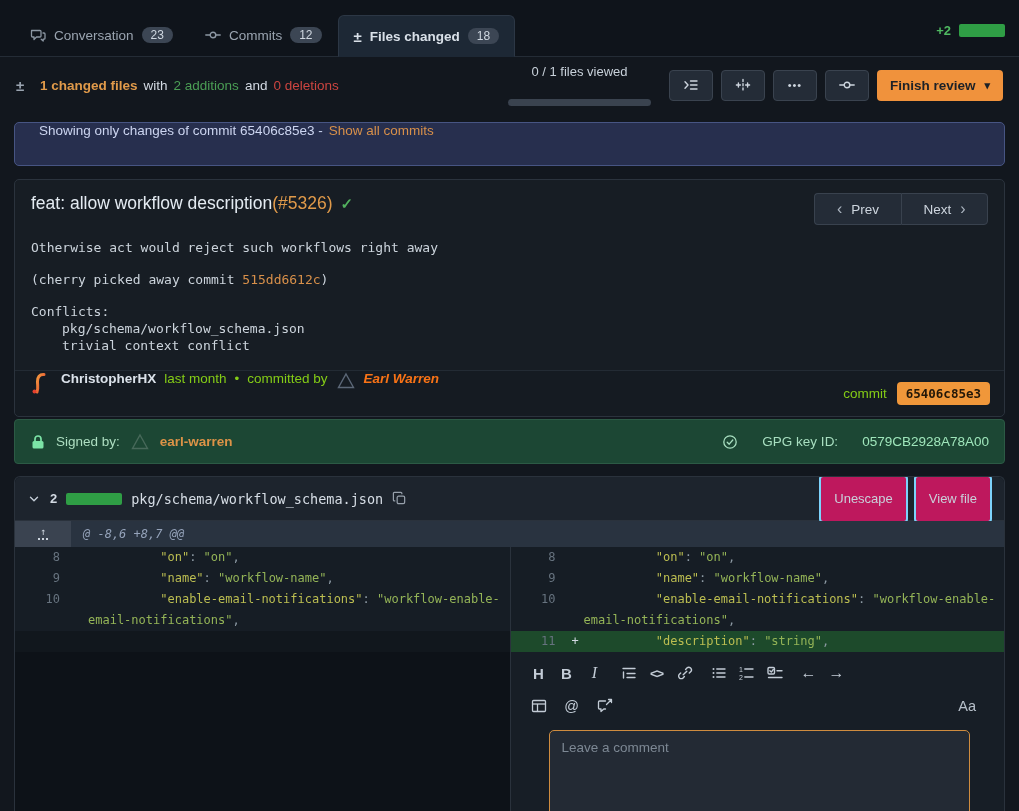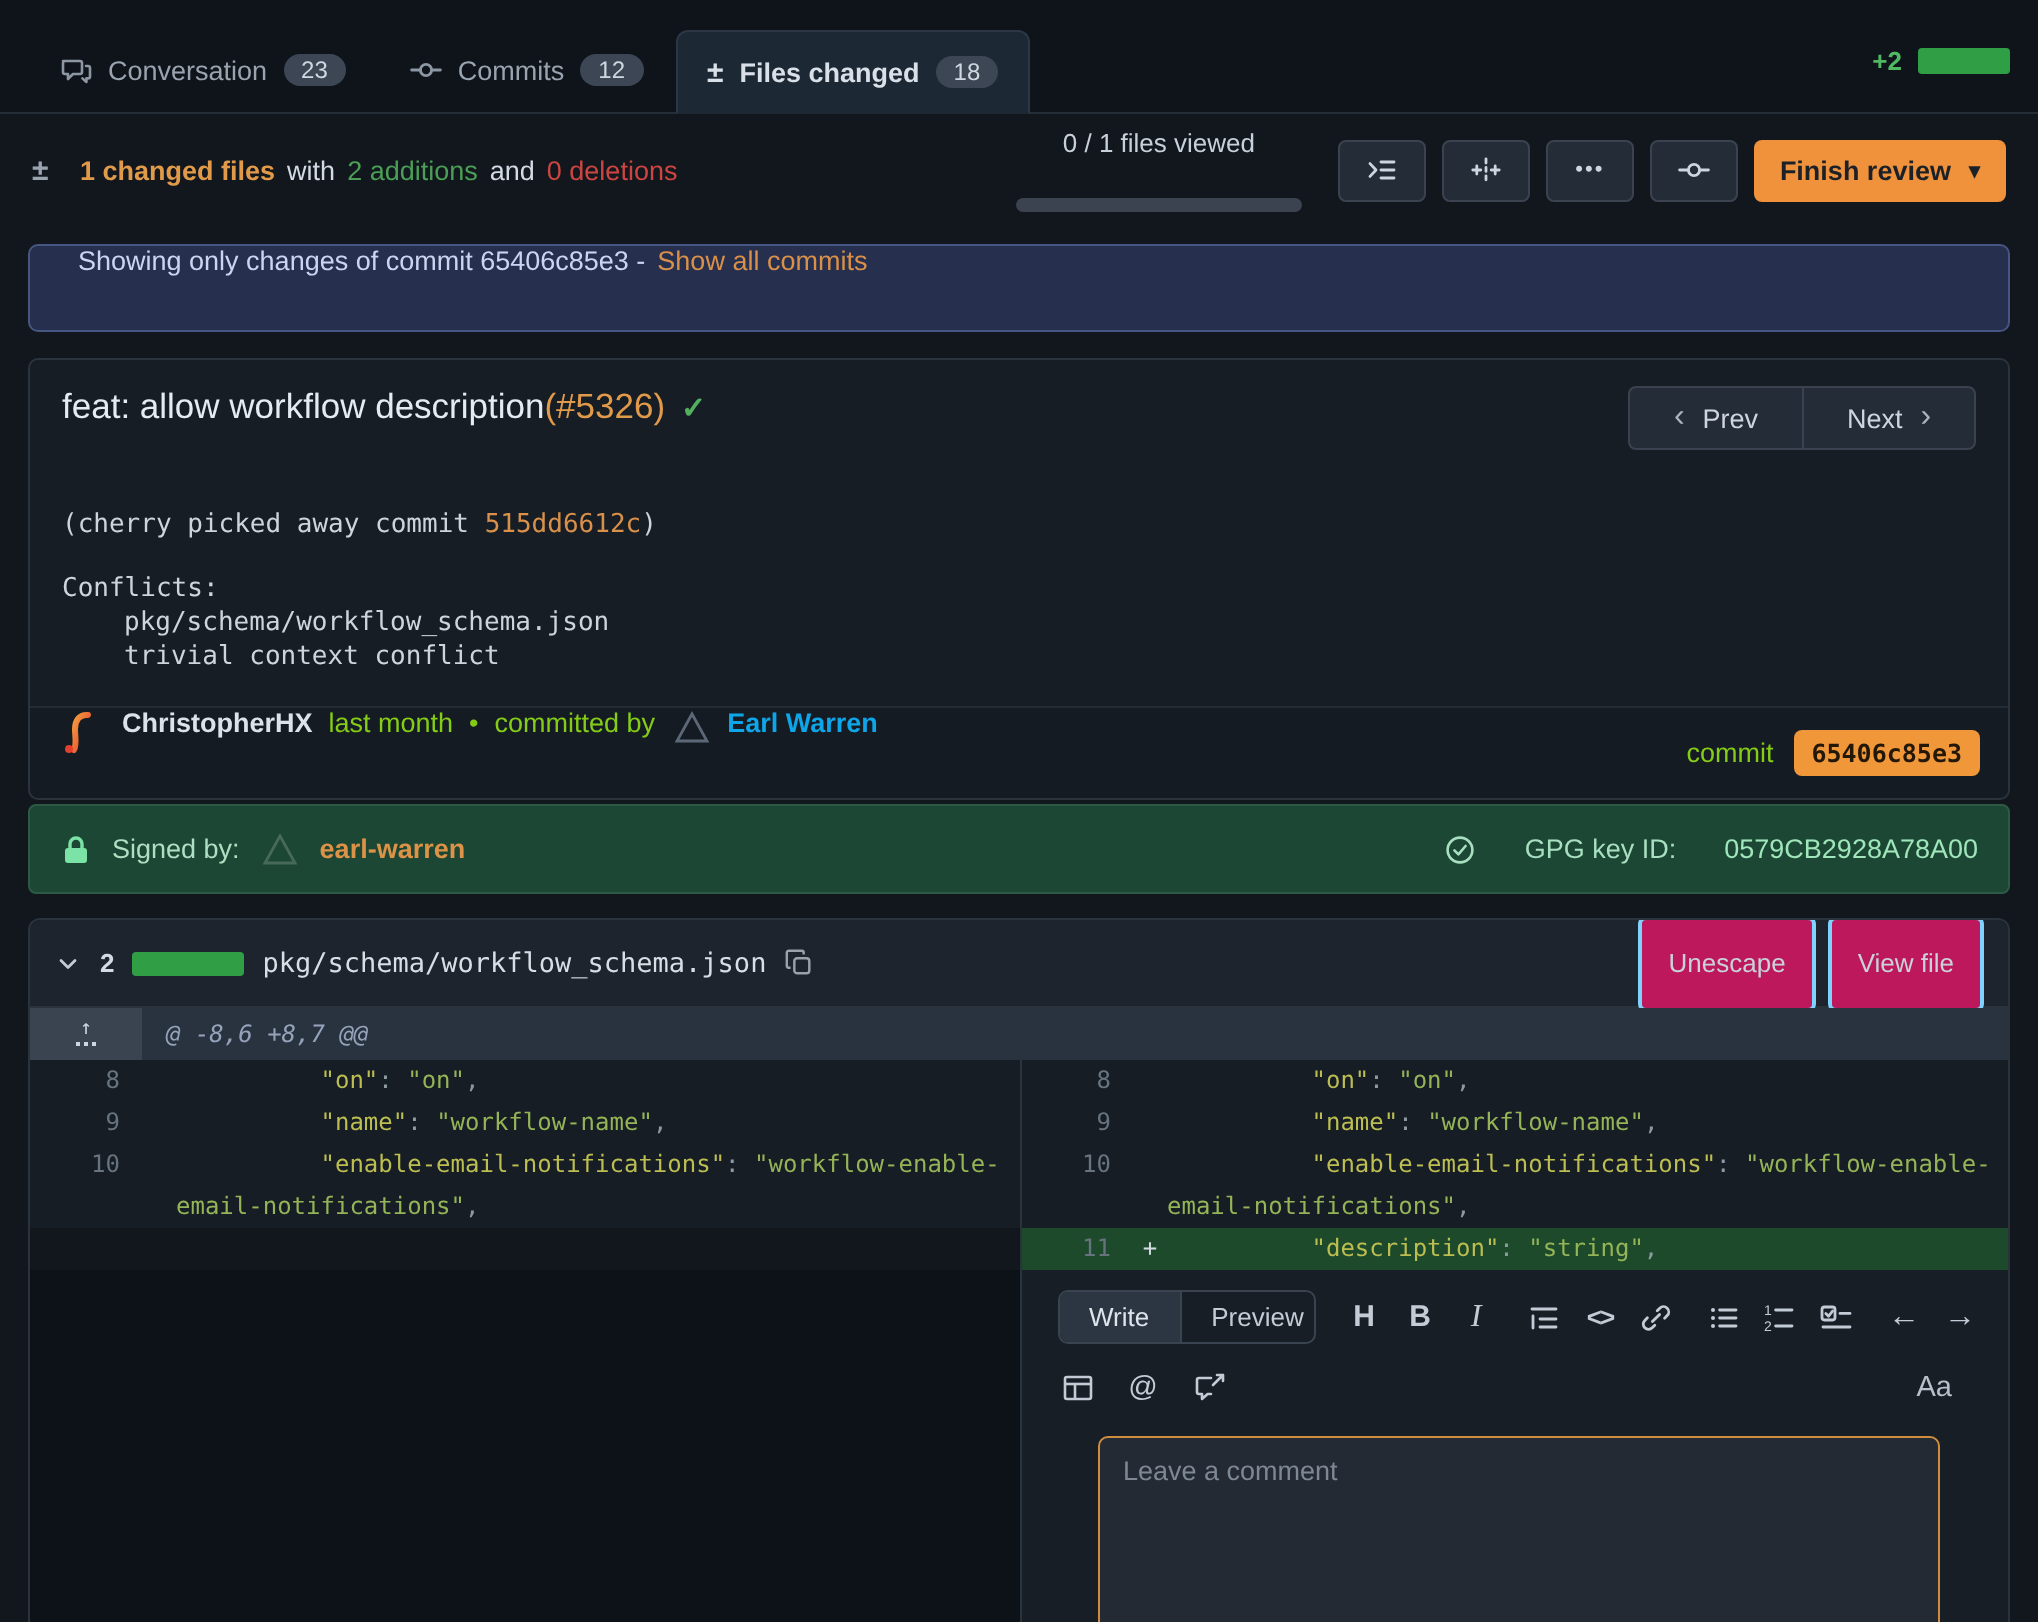--- a/index.html
+++ b/index.html
@@ -51,21 +51,21 @@
   .pn-btn.prev { border-radius:4px 0 0 4px; border-right:none; }
   .pn-btn.next { border-radius:0 4px 4px 0; }
   .chev { font-size:16px; line-height:1; color:#aab4bf; }
   .cb-body { padding:10px 16px 16px; font-family:"DejaVu Sans Mono", monospace; font-size:13px; line-height:17px; color:#ccd4dc; }
   .msg-gap { height:15px; }
   .msg-indent { padding-left:31px; }
   .cb-body a { color:#d8904a; text-decoration:none; cursor:pointer; }
   .cb-meta { border-top:1px solid #232b34; height:46px; display:flex; gap:8px; padding:0 14px; background:#151b22; border-radius:0 0 5px 5px; }
   .author-name { font-weight:700; color:#dbe2ea; cursor:pointer; }
   .muted { color:#84cc16; }
-  .committer-name { font-weight:700; color:#0ea5e9; cursor:pointer; }
+  .committer-name { font-weight:700; color:#f97316; cursor:pointer;font-style:italic; }
   .meta-right { margin-left:auto; display:flex; align-items:center; gap:10px; }
   .hash-badge { background:#f0973a; color:#231708; font-family:"DejaVu Sans Mono", monospace; font-size:12.5px; font-weight:700; padding:4px 9px; border-radius:4px; cursor:pointer; }
 
   
   .signed { margin:2px 14px 0; height:45px; background:#1c4734; border:1px solid #2c5a45; border-radius:4px; display:flex; align-items:center; gap:10px; padding:0 15px; color:#aedfc2; flex:none; }
   .signer { color:#dd9347; font-weight:700; cursor:pointer; }
   .sig-right { margin-left:auto; display:flex; align-items:center; gap:24px; color:#a8dfc0; }
   .gpg-key { color:#9fe6bb; }
 
   
@@ -211,20 +211,21 @@
           <span class="chev">‹</span>
           <span>Prev</span>
         </div>
         <div class="pn-btn next">
           <span>Next</span>
           <span class="chev">›</span>
         </div>
       </div>
     </div>
     <div class="cb-body">
+      <div>Otherwise act would reject such workflows right away</div>
       <div class="msg-gap"></div>
       <div><span>(cherry picked away commit </span><a>515dd6612c</a><span>)</span></div>
       <div class="msg-gap"></div>
       <div>Conflicts:</div>
       <div class="msg-indent">pkg/schema/workflow_schema.json</div>
       <div class="msg-indent">trivial context conflict</div>
     </div>
     <div class="cb-meta">
       <svg class="ic" width="24" height="24" viewBox="0 0 24 24">
           <defs>
@@ -346,24 +347,20 @@
             </div>
             <div class="drow add">
               <span class="lnum">11</span>
               <span class="lsign">+</span>
               <span class="lcode"><span class="c-p">          </span><span class="c-k">"description"</span><span class="c-p">: </span><span class="c-s">"string"</span><span class="c-p">,</span></span>
             </div>
           </div>
 
         <div class="editor">
           <div class="ed-row1">
-            <div class="seg">
-              <span class="seg-btn active">Write</span>
-              <span class="seg-btn">Preview</span>
-            </div>
             <div class="egroup">
               <span class="eicon bold-g">H</span>
               <span class="eicon bold-g">B</span>
               <span class="eicon italic-g">I</span>
             </div>
             <div class="egroup">
               <span class="eicon">
                   <svg class="ic" width="16" height="16" viewBox="0 0 16 16" fill="none" stroke="currentColor" stroke-width="1.4" stroke-linecap="round">
                     <line x1="2" y1="3.5" x2="14" y2="3.5"></line>
                     <line x1="2.5" y1="7" x2="2.5" y2="13"></line>

